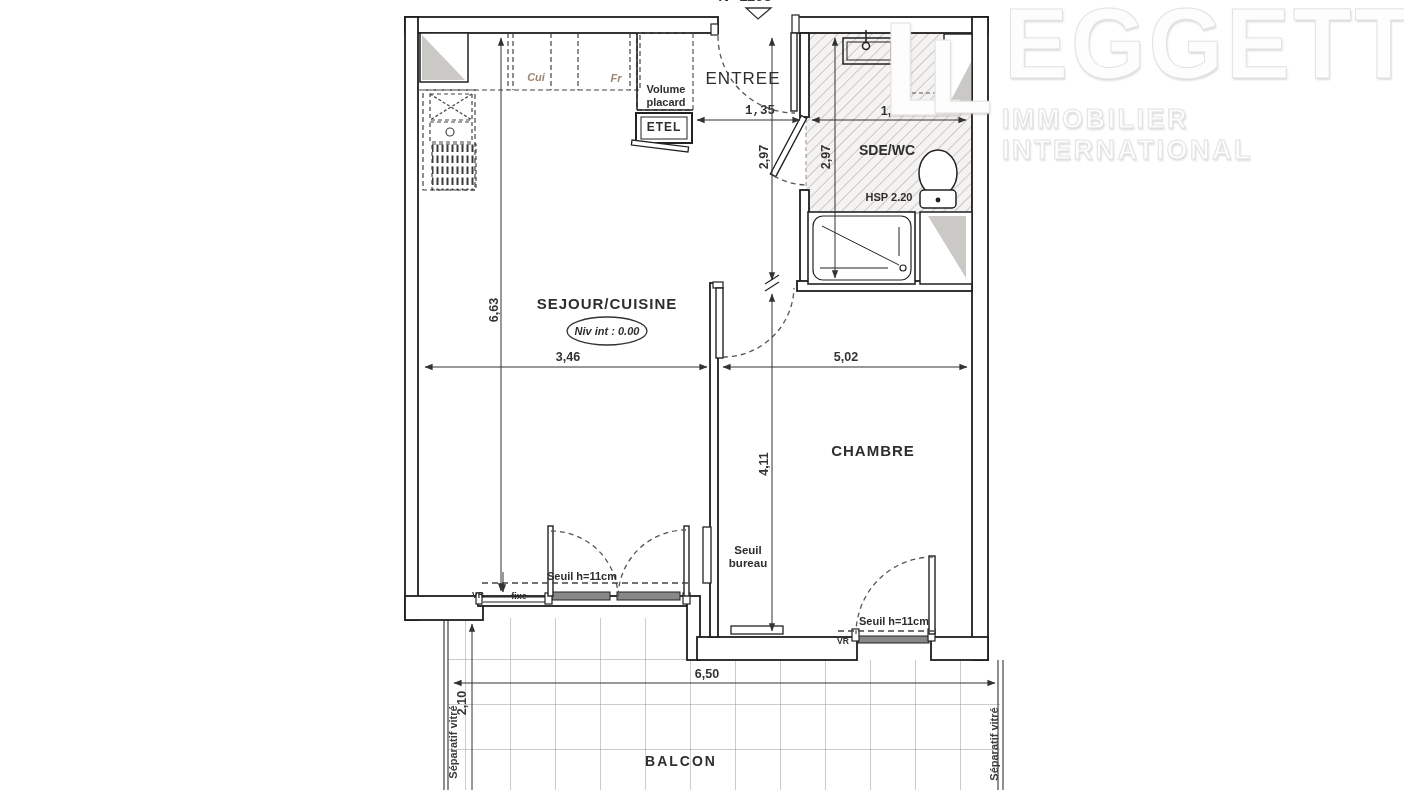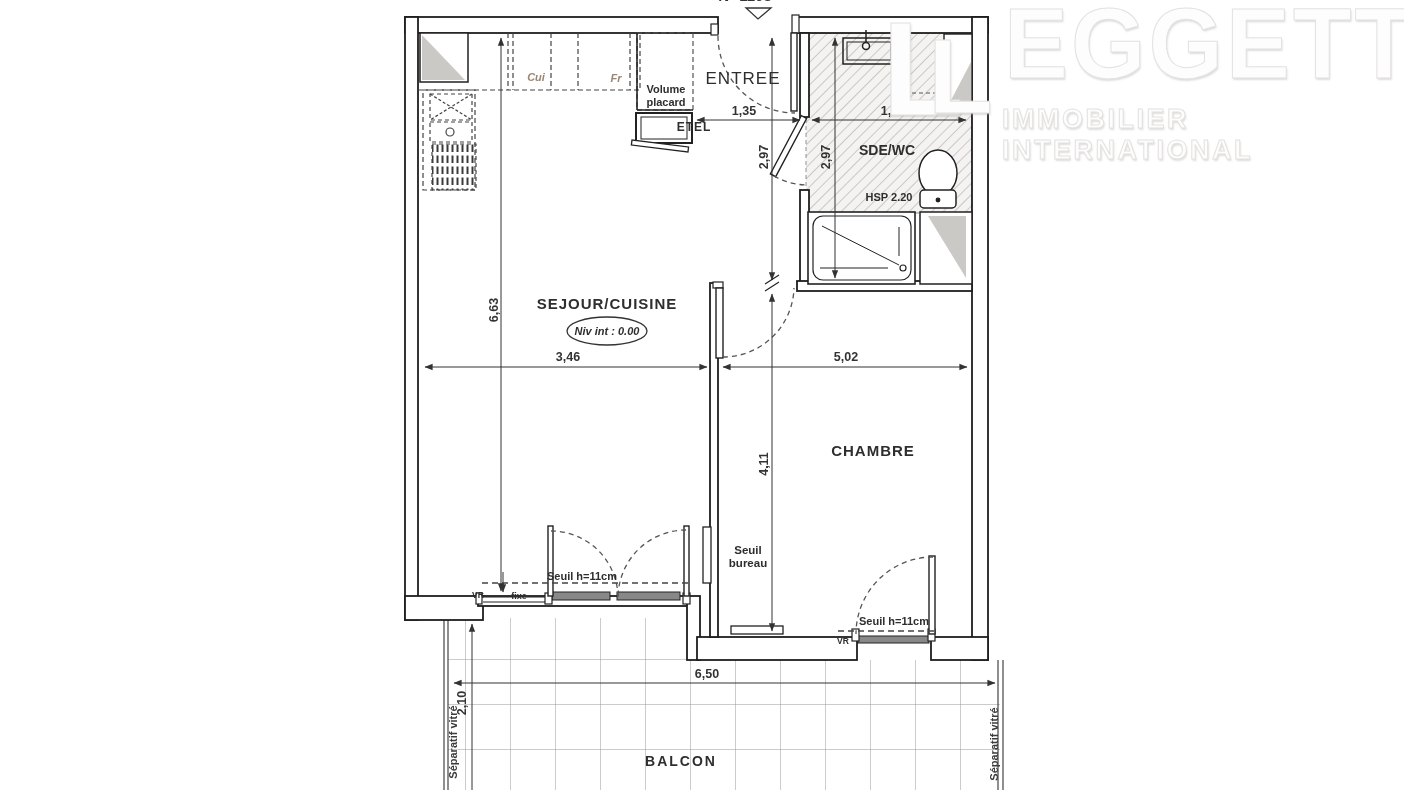--- a/index.html
+++ b/index.html
@@ -203,33 +203,33 @@
 
   <ellipse cx="607" cy="331" rx="40" ry="14" fill="none" stroke="#333" stroke-width="1.3"></ellipse>
 
   <polygon points="746,8 771,8 758,19" fill="#fff" stroke="#333" stroke-width="1.3"></polygon>
 </svg>
 
 <div class="lbl dim" style="left:745px;top:-4px;font-size:15px;">N° 1103</div>
 
 <div class="lbl" style="left:733px;top:79px;font-size:17px;letter-spacing:1px;padding-left:20px;">ENTREE</div>
 <div class="lbl small-b wrap2" style="left:666px;top:55px;margin-top:41px;">Volume placard</div>
-<div class="lbl" style="left:664px;top:128px;font-size:12px;font-weight:700;letter-spacing:1px;margin-left:30px;">ETEL</div>
+<div class="lbl" style="left:664px;top:128px;font-size:12px;font-weight:700;letter-spacing:1px;">ETEL</div>
 <div class="lbl kitchen-lbl" style="left:536px;top:77px;">Cui</div>
 <div class="lbl kitchen-lbl" style="left:616px;top:78px;">Fr</div>
 
 <div class="lbl" style="left:887px;top:150px;font-size:14px;font-weight:700;">SDE/WC</div>
 <div class="lbl small-b" style="left:889px;top:197px;">HSP 2.20</div>
 
 <div class="lbl room" style="left:607px;top:304px;">SEJOUR/CUISINE</div>
 <div class="lbl niv" style="left:607px;top:331px;">Niv int : 0.00</div>
 <div class="lbl room" style="left:873px;top:451px;">CHAMBRE</div>
 <div class="lbl" style="left:748px;top:557px;font-size:11.5px;font-weight:700;white-space:normal;text-align:center;width:48px;">Seuil bureau</div>
 
-<div class="lbl dim" style="left:744px;top:111px;">1,35</div>
+<div class="lbl dim" style="left:760px;top:111px;font-family:Liberation Mono, monospace;">1,35</div>
 <div class="lbl dim" style="left:893px;top:111px;">1,91</div>
 <div class="lbl dim rot" style="left:764px;top:157px;">2,97</div>
 <div class="lbl dim rot" style="left:826px;top:157px;">2,97</div>
 <div class="lbl dim rot" style="left:494px;top:310px;">6,63</div>
 <div class="lbl dim" style="left:568px;top:357px;">3,46</div>
 <div class="lbl dim" style="left:846px;top:357px;">5,02</div>
 <div class="lbl dim rot" style="left:764px;top:464px;">4,11</div>
 
 <div class="lbl small-b" style="left:582px;top:576px;">Seuil h=11cm</div>
 <div class="lbl tiny" style="left:478px;top:586px;font-size:8.5px;">VR</div>

